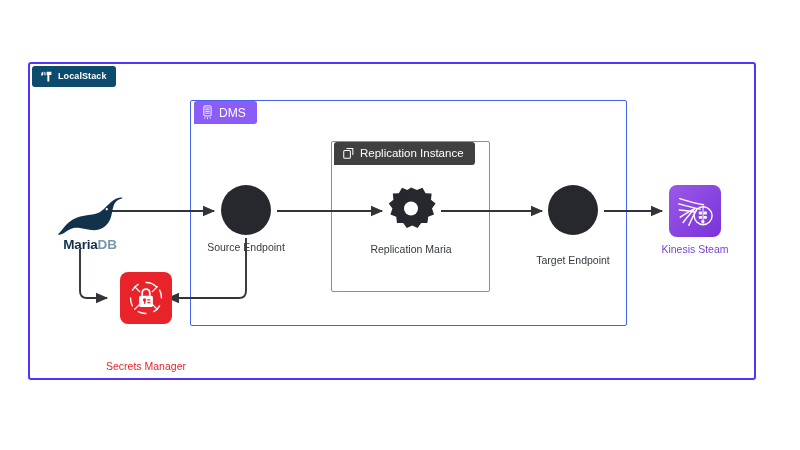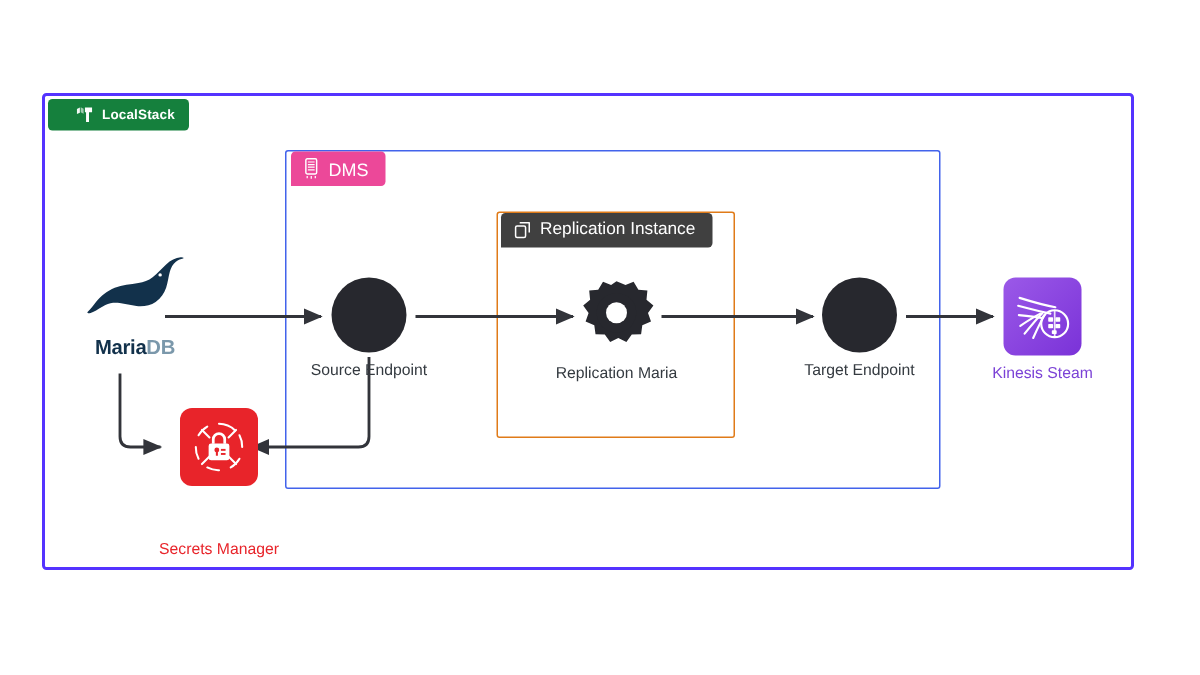--- a/index.html
+++ b/index.html
@@ -63,33 +63,33 @@
     white-space: nowrap;
     box-sizing: border-box;
   }
   .badge .badge-label {
     line-height: 1;
   }
   #localstack-badge {
     left: 32px;
     top: 66px;
     height: 21px;
-    padding: 0 9px 0 18px;
-    background: #15803d;
+    padding: 0 9px 0 8px;
+    background: #0c4a6e;
     border-radius: 3px;
     font-size: 9px;
     font-weight: bold;
     letter-spacing: 0.1px;
   }
   #dms-badge {
     left: 194px;
     top: 101px;
     height: 23px;
     padding: 0 11px 0 7px;
-    background: #ec4899;
+    background: #8b5cf6;
     border-radius: 3px 3px 3px 0;
     font-size: 12px;
     font-weight: normal;
   }
   #replication-instance-badge {
     left: 334px;
     top: 142px;
     height: 23px;
     padding: 0 11px 0 8px;
     background: #404040;
@@ -122,23 +122,22 @@
     font-size: 10.5px;
     color: #343a40;
     white-space: nowrap;
     text-align: center;
     line-height: 1.1;
   }
 
   
   #node-mariadb {
     left: 42px;
-    top: 170px;
+    top: 196px;
     width: 96px;
-    gap: 13px;
   }
   #mariadb-wordmark {
     margin-top: 2px;
     font-size: 13.5px;
     font-weight: bold;
     letter-spacing: -0.2px;
     line-height: 1;
   }
   #mariadb-wordmark .wm-maria { color: #12314b; }
   #mariadb-wordmark .wm-db    { color: #7b98ab; }
@@ -152,20 +151,21 @@
   }
   #node-source-endpoint {
     left: 196px;
     top: 185px;
     width: 100px;
   }
   #node-target-endpoint {
     left: 523px;
     top: 185px;
     width: 100px;
+    gap: 13px;
   }
   #node-replication-task {
     left: 361px;
     top: 185px;
     width: 100px;
   }
 
   
   .service-tile {
     width: 52px;

